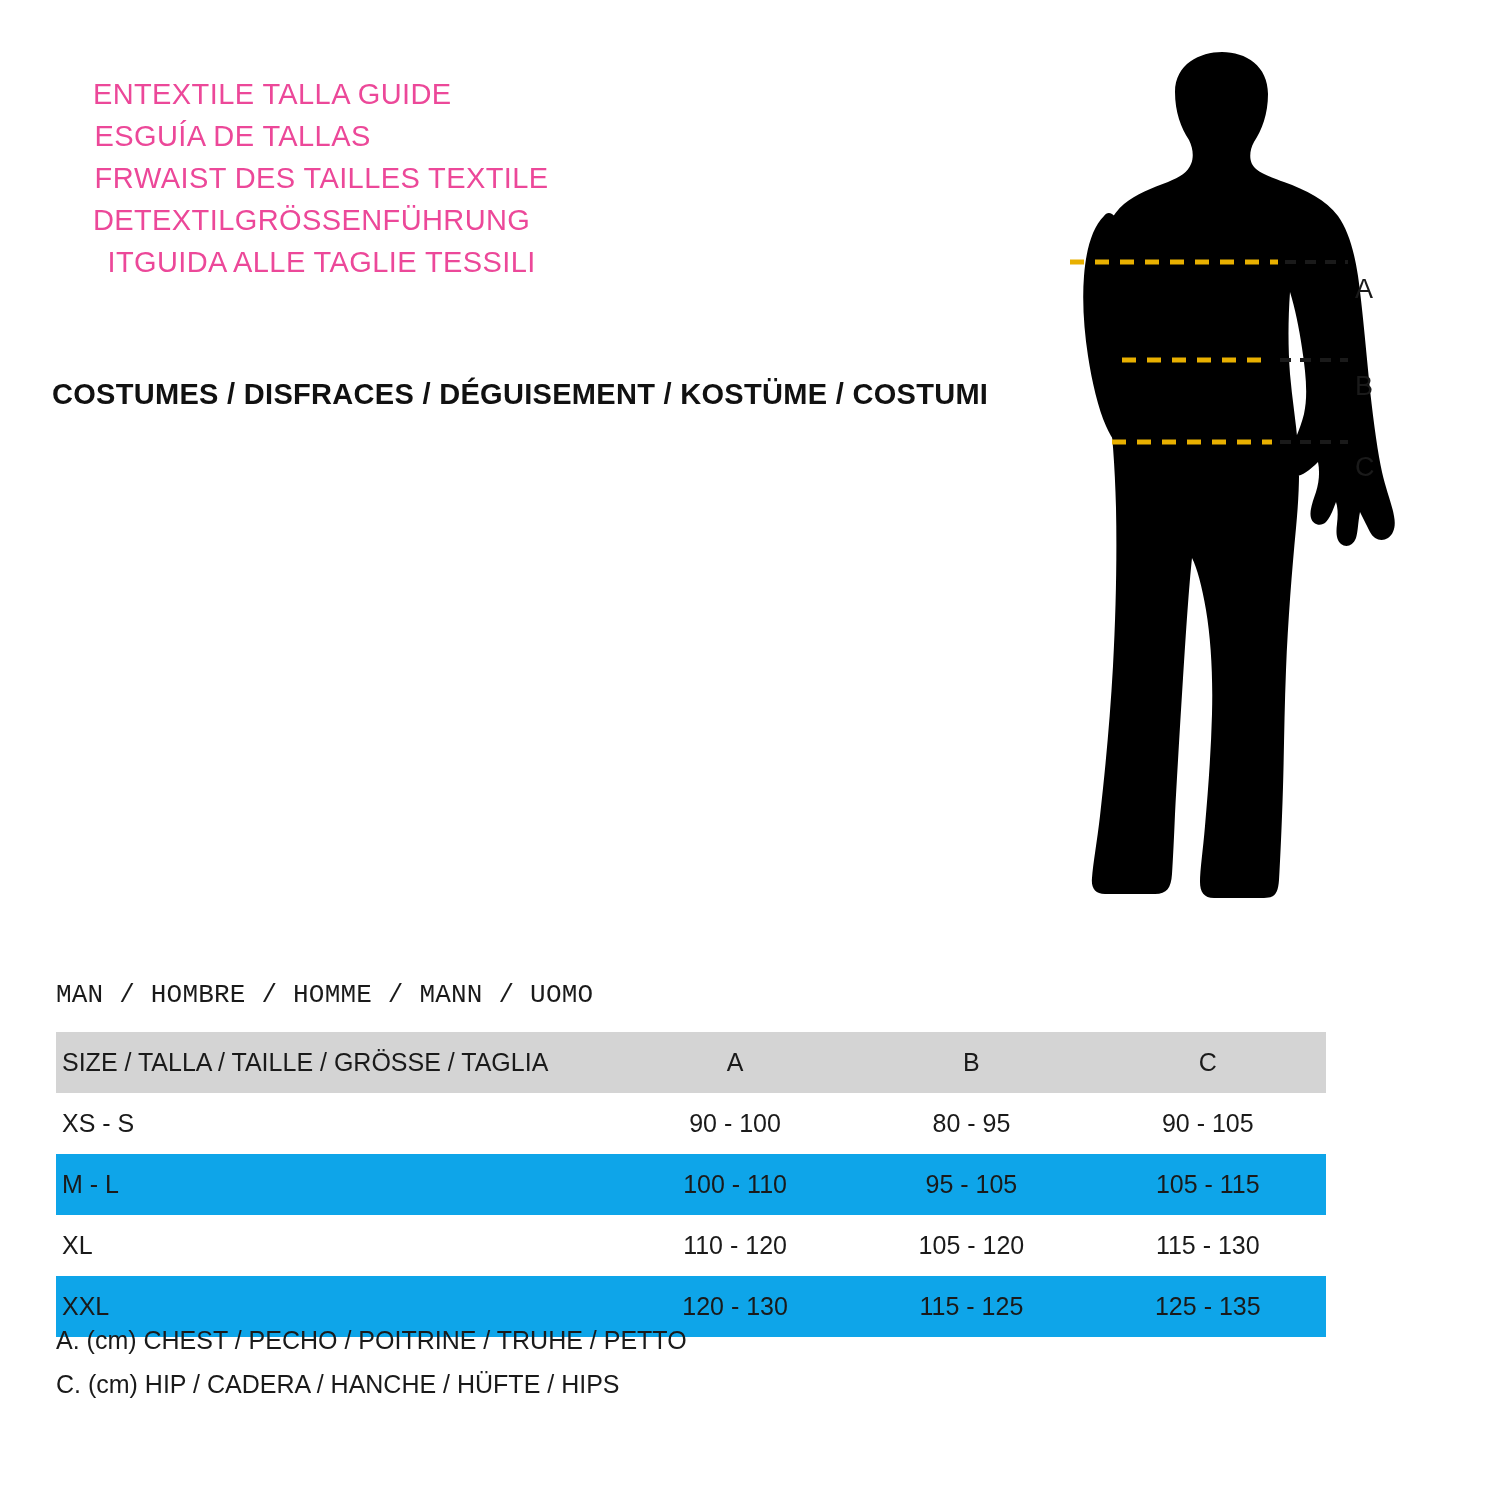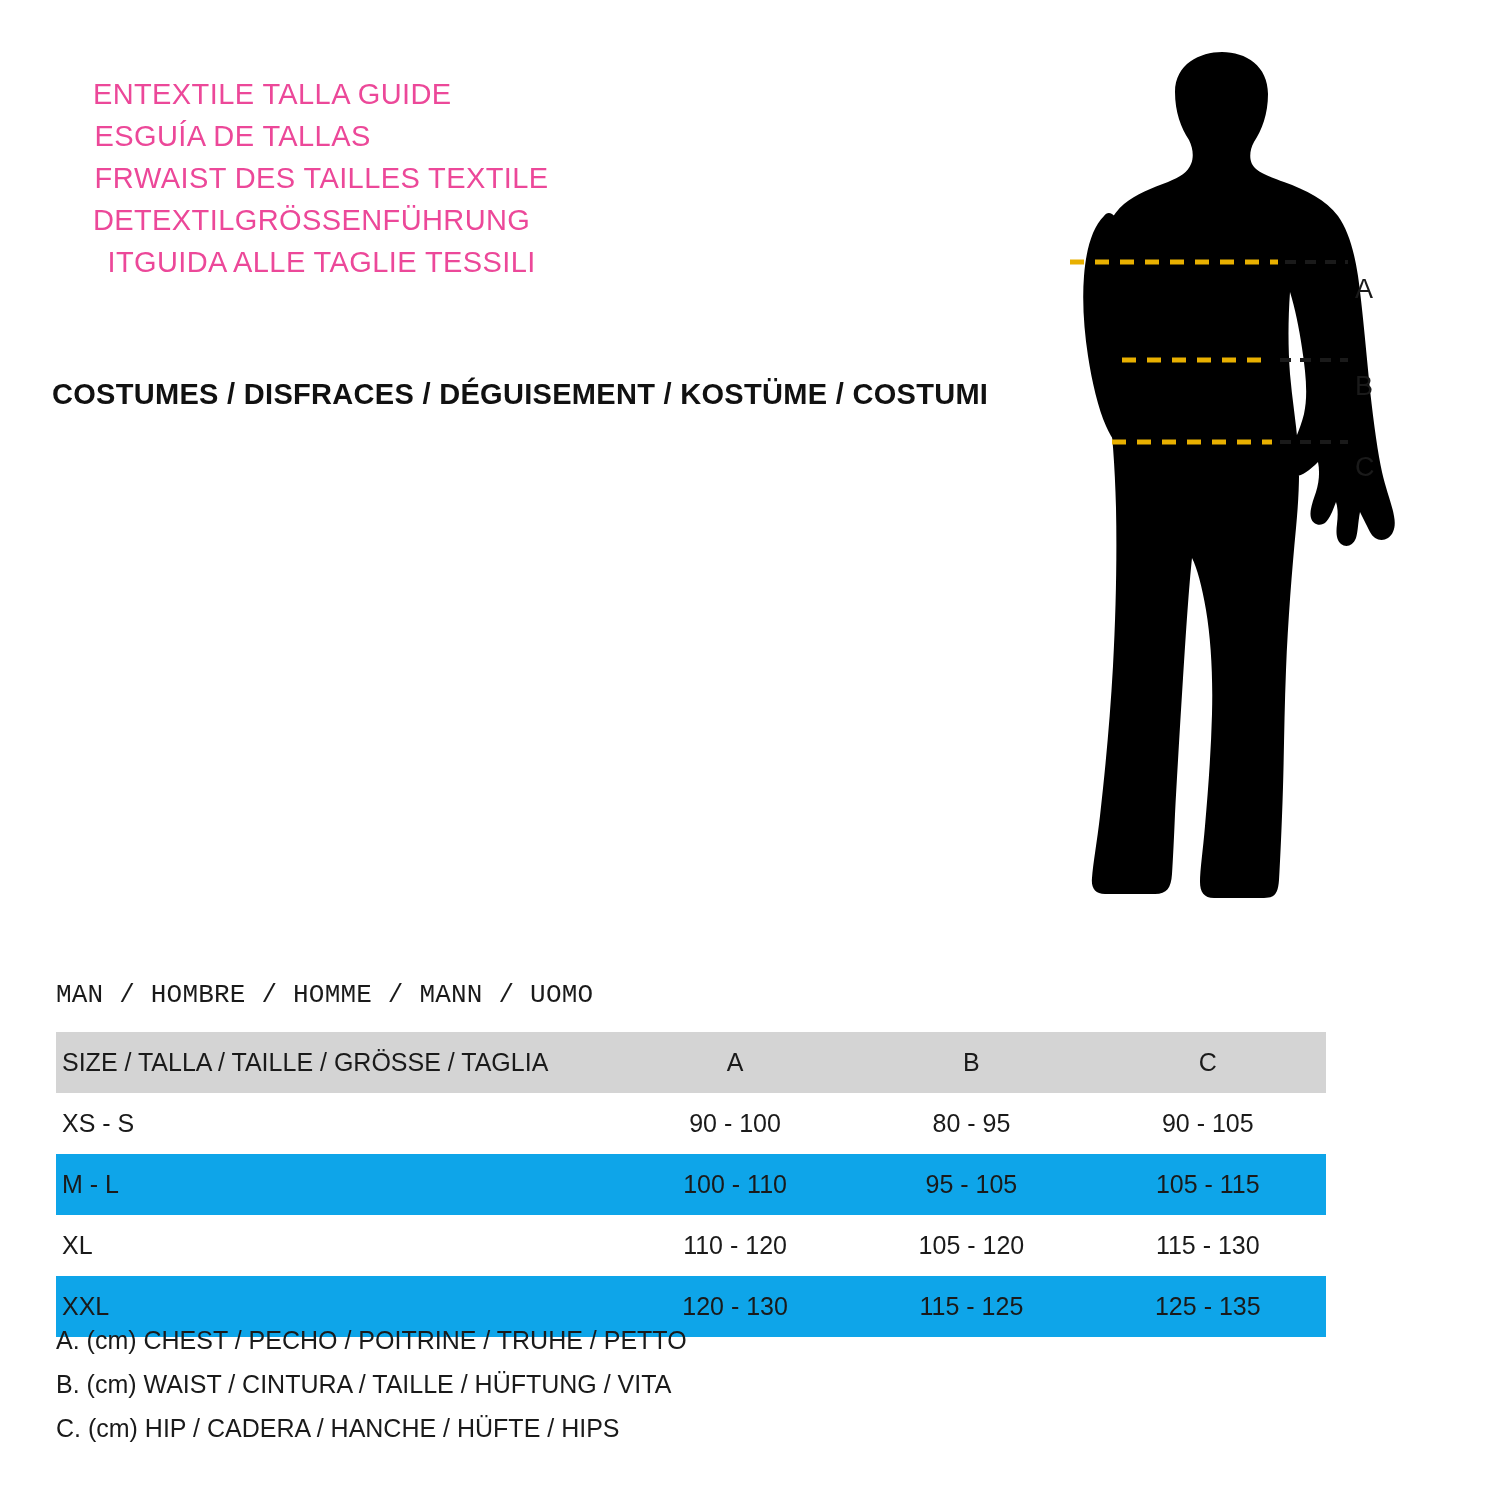--- a/index.html
+++ b/index.html
@@ -275,15 +275,14 @@
       <td class="first-col">XXL</td>
       <td>120 - 130</td>
       <td>115 - 125</td>
       <td>125 - 135</td>
     </tr>
   </tbody>
 </table>
 
 <div class="legend">
   <div class="legend-row">A. (cm) CHEST / PECHO / POITRINE / TRUHE / PETTO</div>
-  <div class="legend-row">B. (cm) WAIST / CINTURA / TAILLE / HÜFTUNG / VITA</div>
   <div class="legend-row">C. (cm) HIP / CADERA / HANCHE / HÜFTE / HIPS</div>
 </div>
 
 </body></html>

